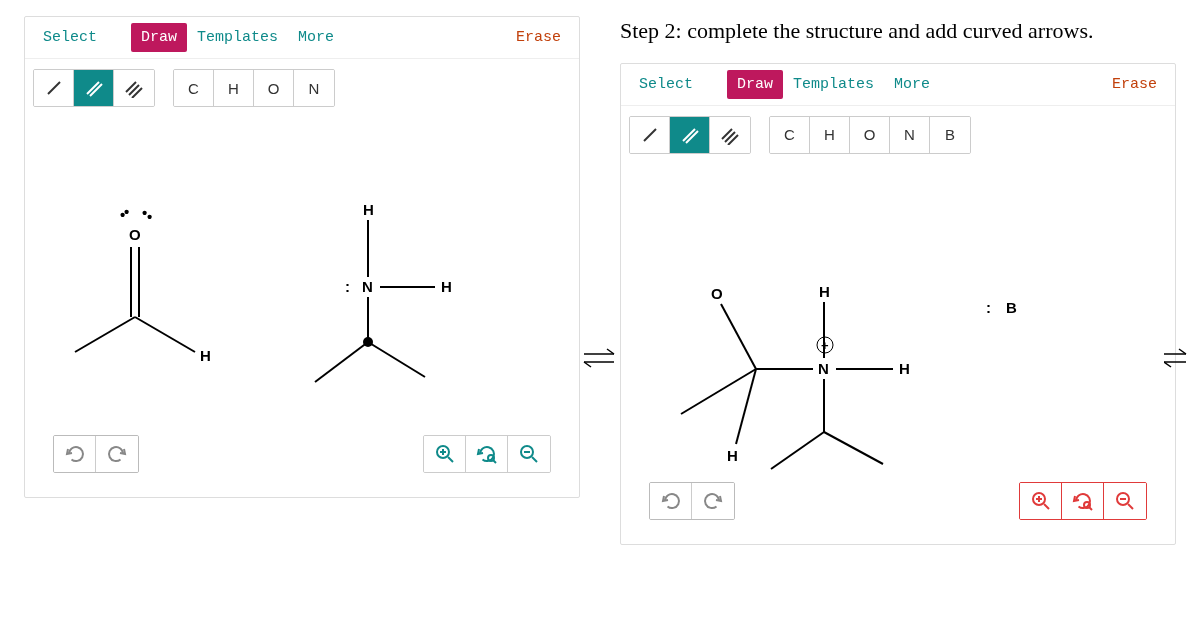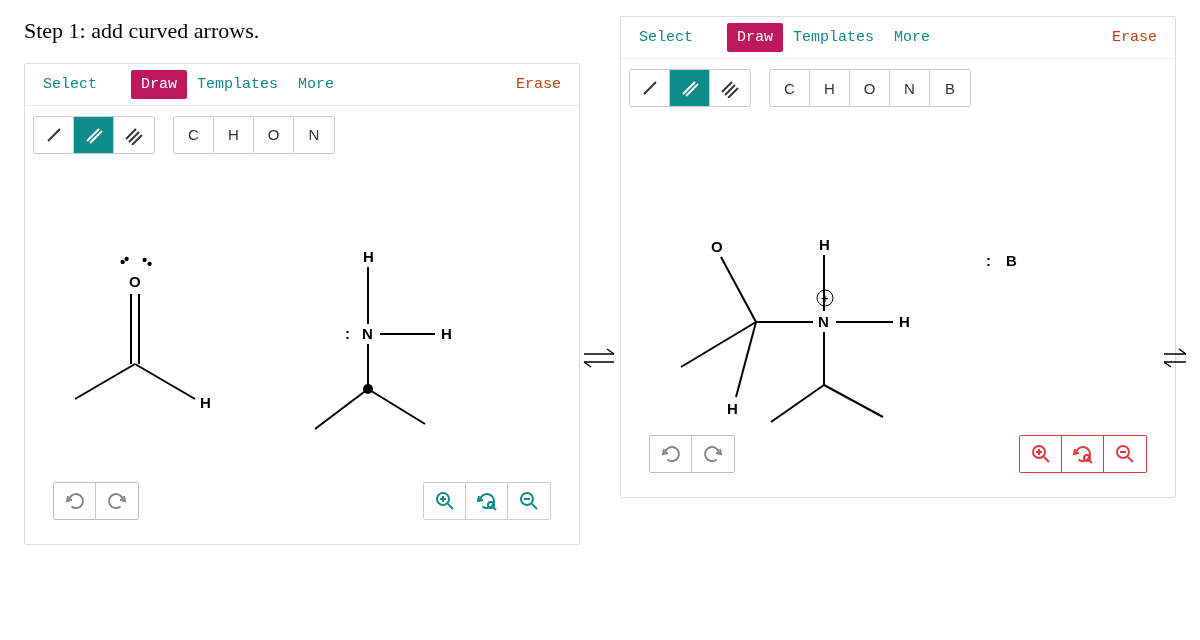--- a/index.html
+++ b/index.html
@@ -105,21 +105,20 @@
     position: absolute;
     top: 328px;
     right: -12px;
     pointer-events: none;
   }
 </style>
 </head>
 <body>
 
 <div class="panel">
-  <div class="step-title">Step 1: add curved arrows.</div>
 
   <div class="editor">
     <div class="tabbar">
       <div class="tab">Select</div>
       <div class="tab active">Draw</div>
       <div class="tab">Templates</div>
       <div class="tab">More</div>
       <div class="spacer"></div>
       <div class="erase">Erase</div>
     </div>
@@ -237,20 +236,21 @@
     <svg width="40" height="28">
         <line x1="4" y1="10" x2="34" y2="10" stroke="#000" stroke-width="1.5"></line>
         <path d="M34 10 l-7 -5" stroke="#000" stroke-width="1.5" fill="none"></path>
         <line x1="34" y1="18" x2="4" y2="18" stroke="#000" stroke-width="1.5"></line>
         <path d="M4 18 l7 5" stroke="#000" stroke-width="1.5" fill="none"></path>
       </svg>
   </div>
 </div>
 
 <div class="panel">
+  <div class="step-title">Step 2: complete the structure and add curved arrows.</div>
 
   <div class="editor">
     <div class="tabbar">
       <div class="tab">Select</div>
       <div class="tab active">Draw</div>
       <div class="tab">Templates</div>
       <div class="tab">More</div>
       <div class="spacer"></div>
       <div class="erase">Erase</div>
     </div>

